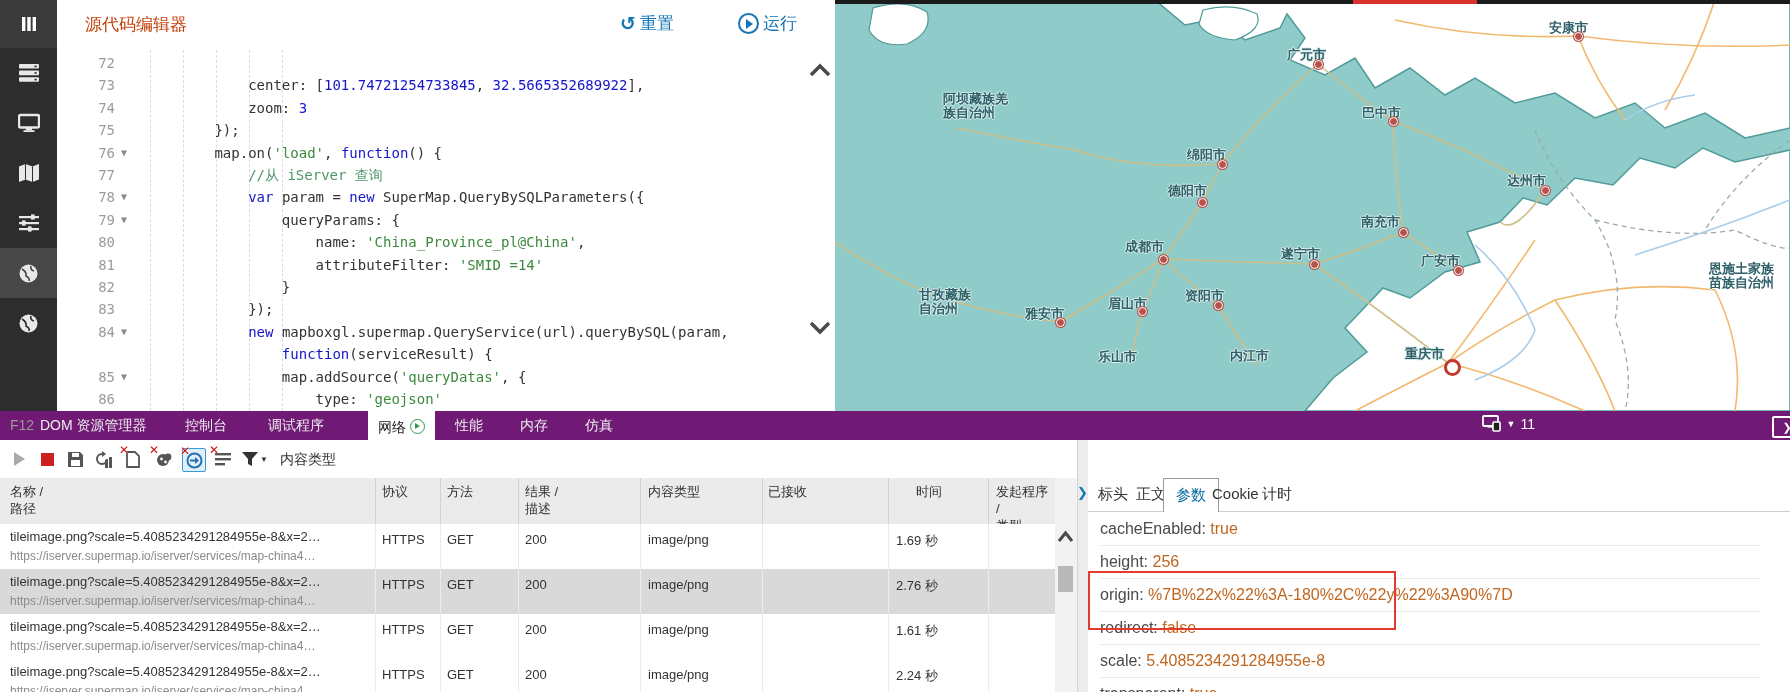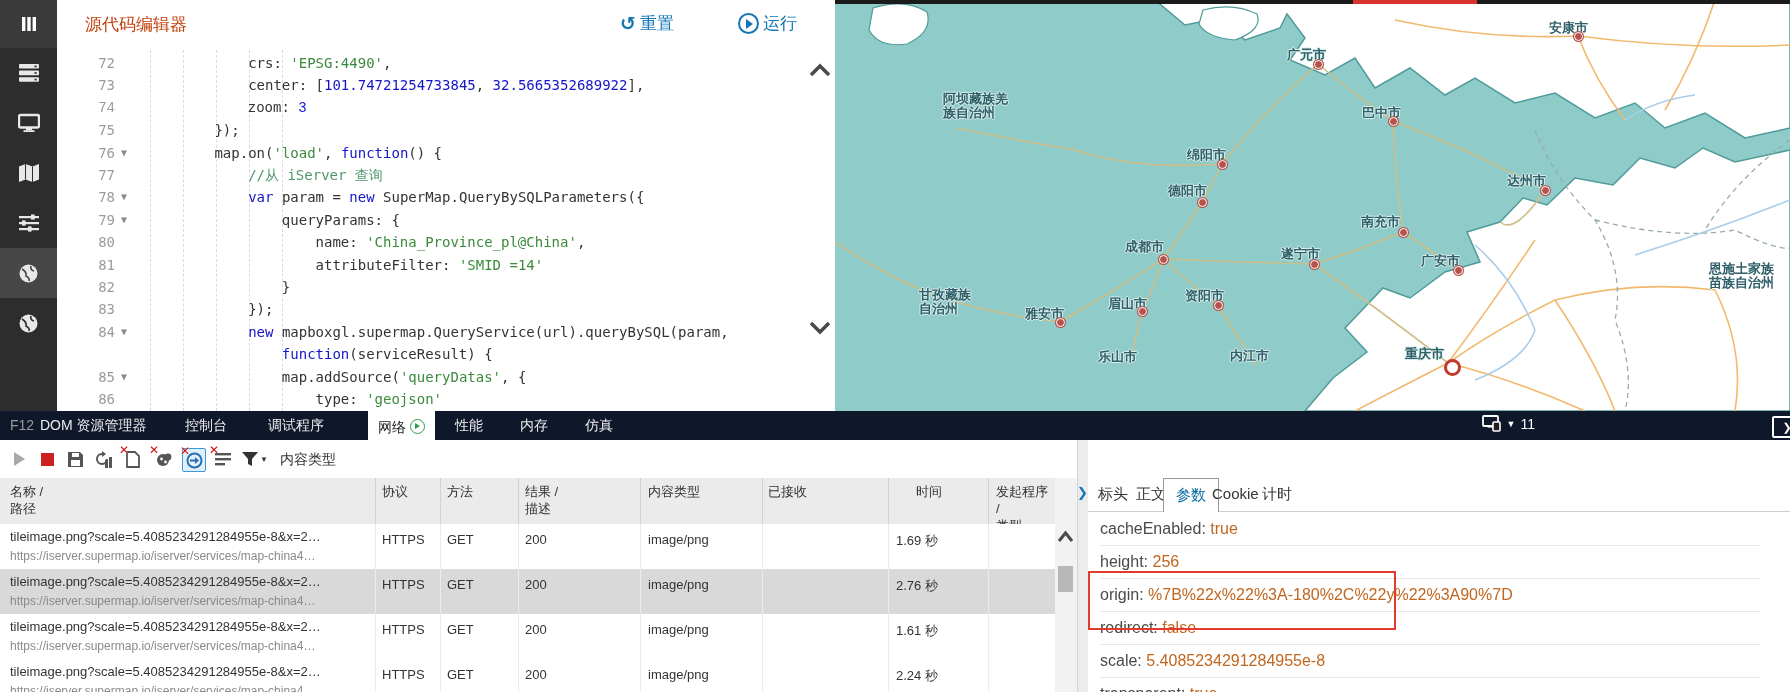--- a/index.html
+++ b/index.html
@@ -38,21 +38,21 @@
   
   #map{position:absolute;left:835px;top:0;width:955px;height:411px;background:#8ecbc9;overflow:hidden;}
   #map-strip{position:absolute;left:0;top:0;width:955px;height:4px;background:#1b1b1b;}
   #map-strip-red{position:absolute;left:518px;top:0;width:124px;height:4px;background:#d8332c;}
   .map-label{position:absolute;color:#2f5f68;font-size:13px;font-weight:600;white-space:pre-line;line-height:14px;
              text-shadow:-1px 0 #d9edec,1px 0 #d9edec,0 -1px #d9edec,0 1px #d9edec;}
   .map-label.onwhite{text-shadow:-1px 0 #fff,1px 0 #fff,0 -1px #fff,0 1px #fff;}
   .map-marker{position:absolute;width:7px;height:7px;border-radius:50%;background:#b5534c;border:1px solid #fff;box-shadow:0 0 0 1px #b5534c;}
   .map-marker.big{width:11px;height:11px;background:#fff;border:3px solid #c0392b;box-shadow:none;}
   
-  #dt-bar{position:absolute;left:0;top:411px;width:1790px;height:29px;background:#0f172a;color:#ececec;font-size:14px;}
+  #dt-bar{position:absolute;left:0;top:411px;width:1790px;height:29px;background:#701a75;color:#ececec;font-size:14px;}
   #dt-f12{position:absolute;left:10px;top:6px;color:#9a9a9a;}
   .dt-tab{position:absolute;top:6px;cursor:pointer;}
   .dt-tab.active{top:0;height:29px;background:#fff;color:#222;padding:6px 10px 0 10px;box-sizing:border-box;}
   .net-rec{display:inline-block;width:13px;height:13px;border:1.5px solid #2e9b4e;border-radius:50%;position:relative;top:2px;margin-left:4px;}
   .net-rec:after{content:"";position:absolute;left:4px;top:2.5px;border-left:5px solid #2e9b4e;border-top:3.5px solid transparent;border-bottom:3.5px solid transparent;}
   #dt-right{position:absolute;right:255px;top:4px;display:flex;align-items:center;gap:5px;color:#fff;}
   #dt-dock{position:absolute;left:1772px;top:5px;width:26px;height:18px;border:2px solid #fff;border-radius:2px;color:#fff;font-size:11px;text-align:center;line-height:18px;}
   
   #net-toolbar{position:absolute;left:0;top:440px;width:1790px;height:38px;background:#fff;border-bottom:1px solid #c8c8c8;}
   .tb-icon{position:absolute;top:8px;width:22px;height:22px;display:flex;align-items:center;justify-content:center;}
@@ -159,23 +159,23 @@
     </div>
   </div>
 
   <div id="editor">
     <div class="guide" style="left:93px"></div>
     <div class="guide" style="left:126px"></div>
     <div class="guide" style="left:159px"></div>
     <div class="guide" style="left:192px"></div>
     <div class="guide" style="left:225px"></div>
     <div id="code-rows">
-        <div class="code-row" style="top: 2px; width: 755px;"><span class="gutter">72</span><span class="code-text"><span class="tk-p">            crs: </span><span class="tk-s">'EPSG:4490'</span><span class="tk-p">,</span></span></div>
+        <div class="code-row" style="top: 2px; width: 755px;"><span class="gutter">72</span></div>
         <div class="code-row" style="top: 24.4px; width: 755px;"><span class="gutter">73</span><span class="code-text"><span class="tk-p">            center: [</span><span class="tk-n">101.74721254733845</span><span class="tk-p">, </span><span class="tk-n">32.5665352689922</span><span class="tk-p">],</span></span></div>
-        <div class="code-row" style="top: 46.8px; width: 755px; font-family: Liberation Mono, monospace;"><span class="gutter">74</span><span class="code-text"><span class="tk-p">            zoom: </span><span class="tk-n">3</span></span></div>
+        <div class="code-row" style="top: 46.8px; width: 755px;"><span class="gutter">74</span><span class="code-text"><span class="tk-p">            zoom: </span><span class="tk-n">3</span></span></div>
         <div class="code-row" style="top: 69.2px; width: 755px;"><span class="gutter">75</span><span class="code-text"><span class="tk-p">        });</span></span></div>
         <div class="code-row" style="top: 91.6px; width: 755px;"><span class="gutter">76</span><span class="fold">▼</span><span class="code-text"><span class="tk-p">        map.on(</span><span class="tk-s">'load'</span><span class="tk-p">, </span><span class="tk-k">function</span><span class="tk-p">() {</span></span></div>
         <div class="code-row" style="top: 114px; width: 755px;"><span class="gutter">77</span><span class="code-text"><span class="tk-c">            //从 iServer 查询</span></span></div>
         <div class="code-row" style="top: 136.4px; width: 755px;"><span class="gutter">78</span><span class="fold">▼</span><span class="code-text"><span class="tk-p">            </span><span class="tk-k">var</span><span class="tk-p"> param = </span><span class="tk-k">new</span><span class="tk-p"> SuperMap.QueryBySQLParameters({</span></span></div>
         <div class="code-row" style="top: 158.8px; width: 755px;"><span class="gutter">79</span><span class="fold">▼</span><span class="code-text"><span class="tk-p">                queryParams: {</span></span></div>
         <div class="code-row" style="top: 181.2px; width: 755px;"><span class="gutter">80</span><span class="code-text"><span class="tk-p">                    name: </span><span class="tk-s">'China_Province_pl@China'</span><span class="tk-p">,</span></span></div>
         <div class="code-row" style="top: 203.6px; width: 755px;"><span class="gutter">81</span><span class="code-text"><span class="tk-p">                    attributeFilter: </span><span class="tk-s">'SMID =14'</span></span></div>
         <div class="code-row" style="top: 226px; width: 755px;"><span class="gutter">82</span><span class="code-text"><span class="tk-p">                }</span></span></div>
         <div class="code-row" style="top: 248.4px; width: 755px;"><span class="gutter">83</span><span class="code-text"><span class="tk-p">            });</span></span></div>
         <div class="code-row" style="top: 270.8px; width: 755px;"><span class="gutter">84</span><span class="fold">▼</span><span class="code-text"><span class="tk-p">            </span><span class="tk-k">new</span><span class="tk-p"> mapboxgl.supermap.QueryService(url).queryBySQL(param,</span></span></div>

